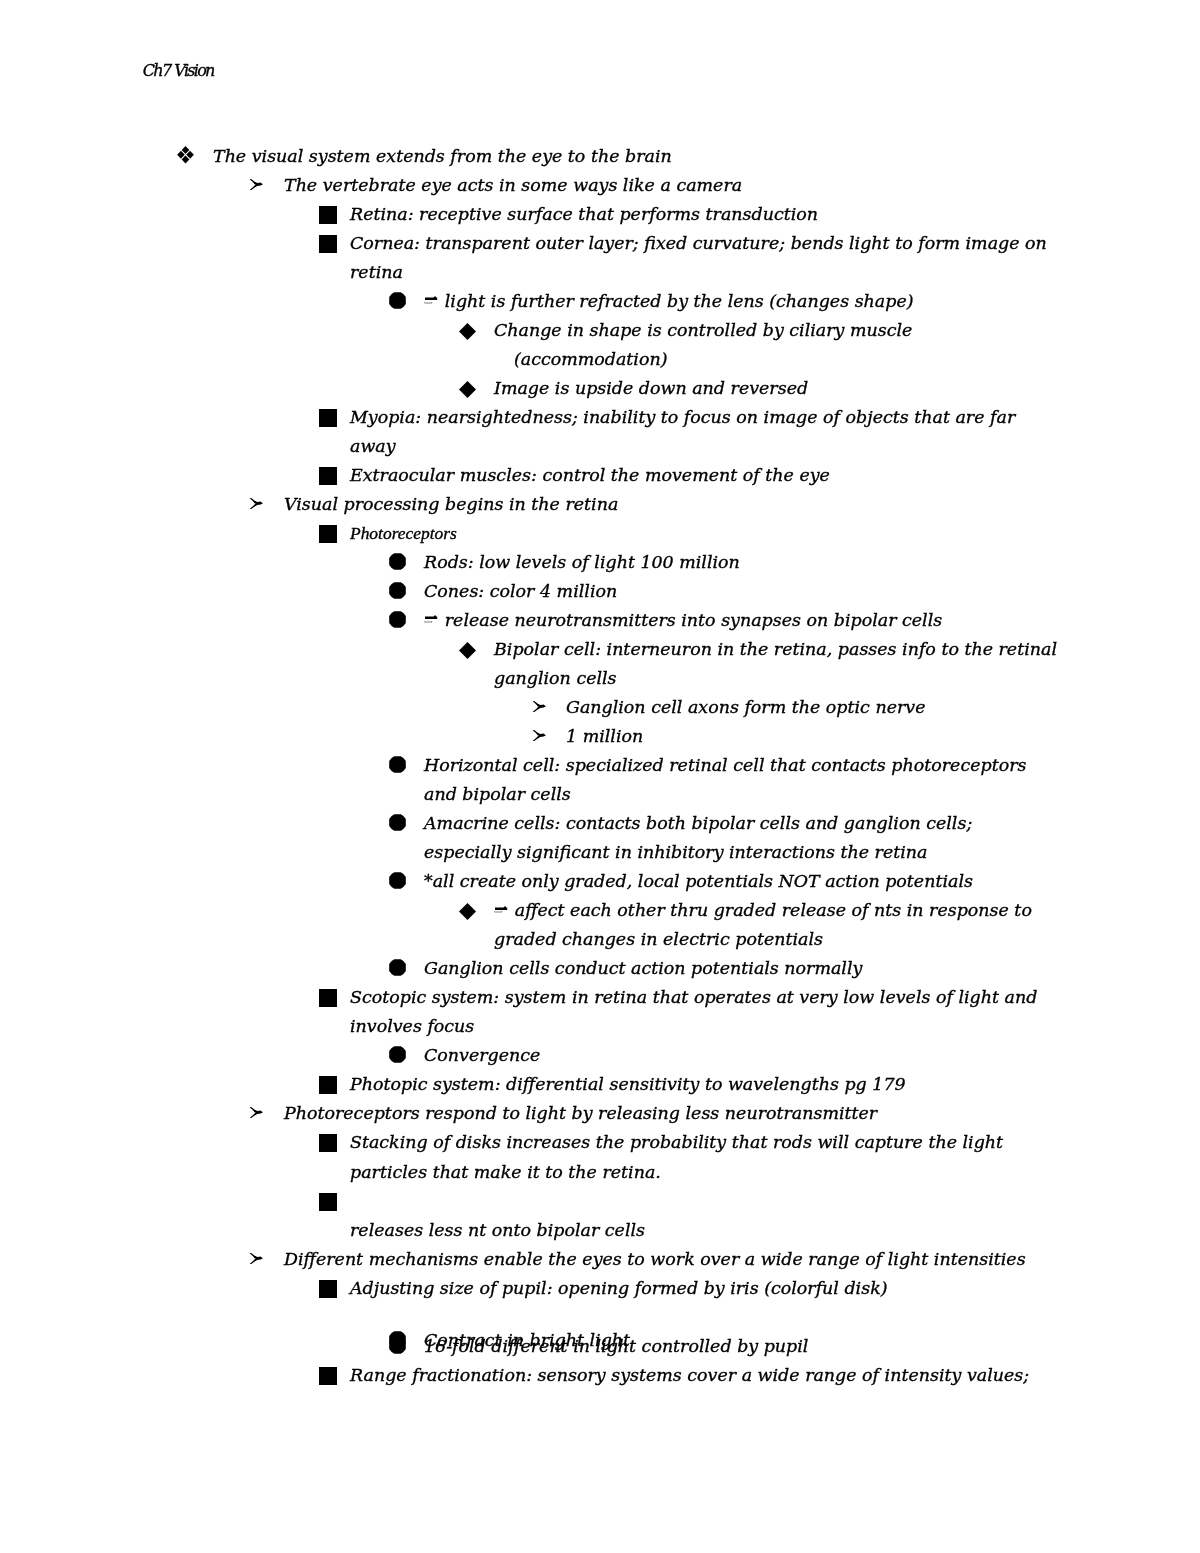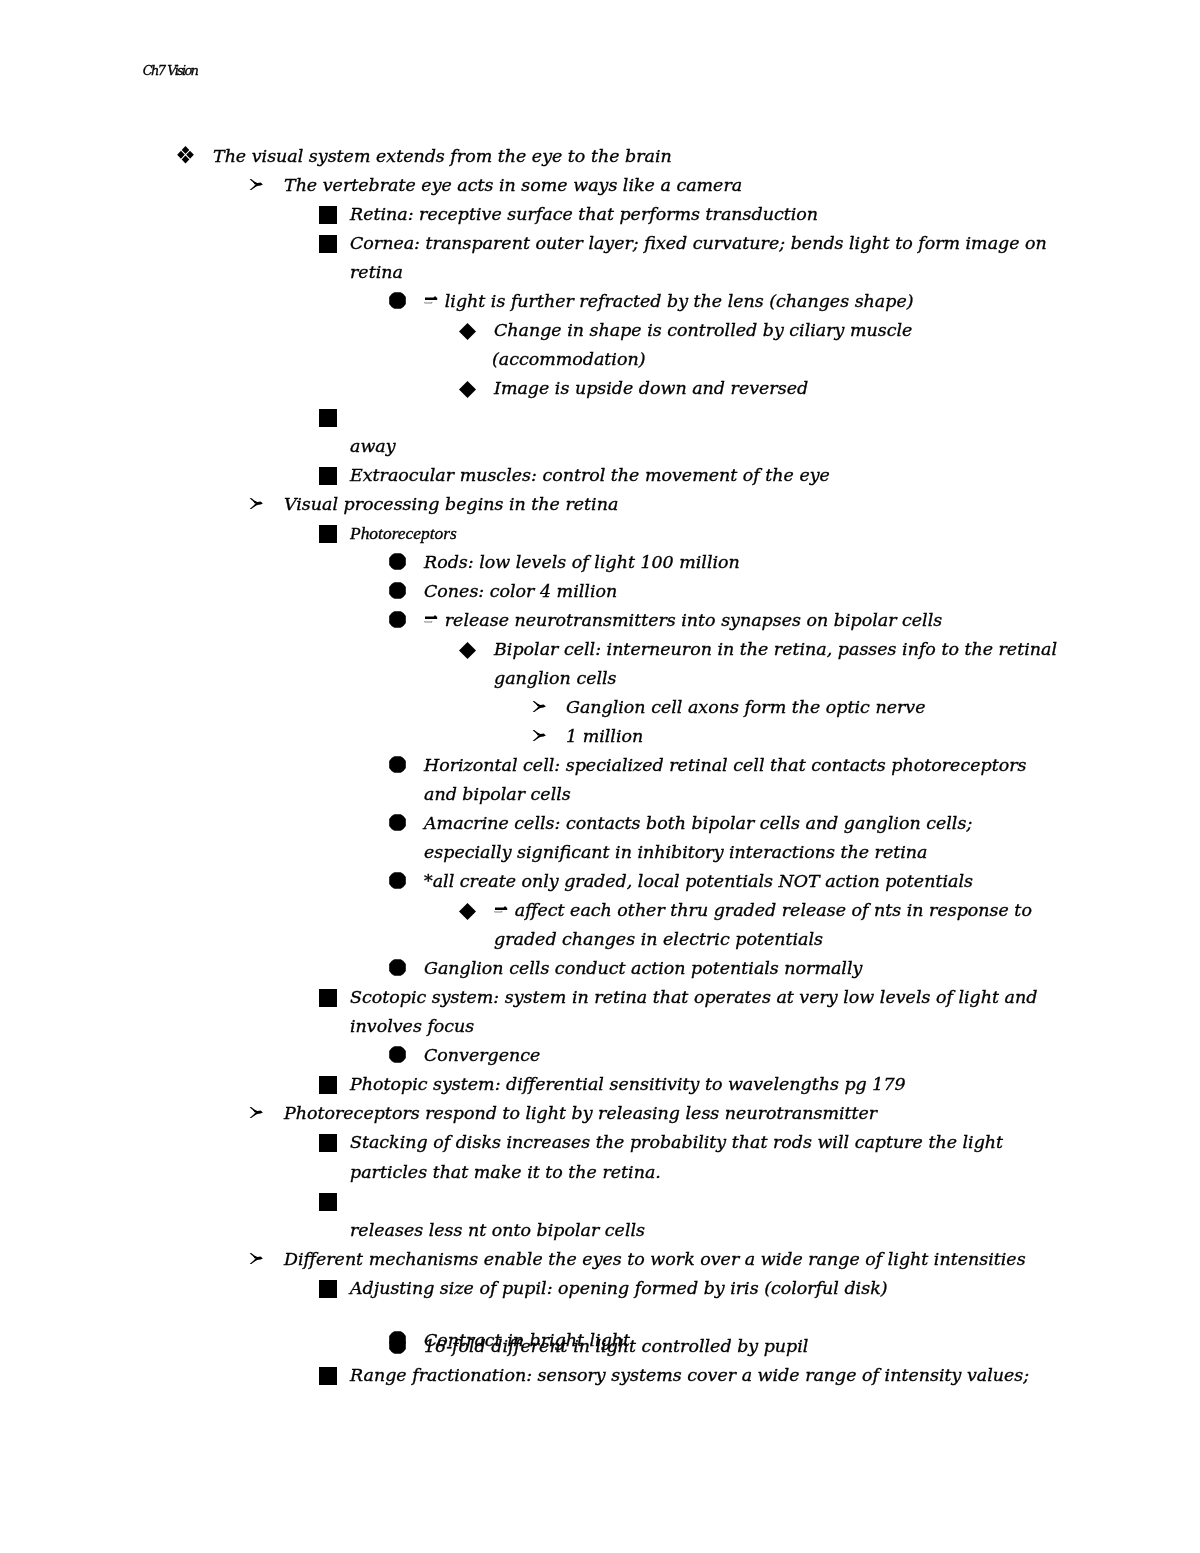--- a/index.html
+++ b/index.html
@@ -7,21 +7,21 @@
   body {
     width:1200px; height:1553px;
     font-family:"DejaVu Serif", serif;
     color:#000000;
     position:relative;
     overflow:hidden;
   }
   .page { position:absolute; left:0; top:0; width:1200px; height:1553px; background:#fff; }
   .doc-title {
     position:absolute; left:142.8px; top:60.2px;
-    font-size:13px; font-style:italic; font-weight:normal; -webkit-text-stroke:0.32px #000; letter-spacing:-1.72px; word-spacing:0.6px;
+    font-size:16px; font-style:italic; font-weight:normal; -webkit-text-stroke:0.32px #000; letter-spacing:-1.72px; word-spacing:0.6px;
     line-height:22px; white-space:nowrap;
   }
   .outline { position:absolute; left:0; top:0; width:1200px; }
   .row { position:absolute; left:0; height:29.02px; }
   .bullet { position:absolute; top:0; display:block; line-height:0; }
   .txt {
     position:absolute; top:0; display:block;
     font-size:17.45px; font-style:italic; line-height:29.02px;
     white-space:pre; -webkit-text-stroke:0.33px #000;
   }
@@ -89,32 +89,33 @@
                 <path d="M0 1.6 L8.6 1.6 L10.1 0 L11.3 1.6 L12.2 1.6 L12.2 4.0 L0 4.0 Z" fill="#000"></path>
               </svg></i></span> light is further refracted by the lens (changes shape)</span>
       </div>
       <div class="row" style="top: 315.92px; width: 1200px;">
         <span class="bullet" style="left: 459px; top: 7.1px;"><svg width="17" height="17" viewBox="0 0 17 17">
             <path d="M8.5 0 L17 8.5 L8.5 17 L0 8.5 Z" fill="#000"></path>
           </svg></span>
         <span class="txt" style="left: 494px;">Change in shape is controlled by ciliary muscle</span>
       </div>
       <div class="row" style="top: 344.94px; width: 1200px;">
-        <span class="txt" style="left: 492px; text-align: center;">(accommodation)</span>
+        <span class="txt" style="left: 514px; text-align: center;">(accommodation)</span>
       </div>
       <div class="row" style="top: 373.96px; width: 1200px;">
         <span class="bullet" style="left: 459px; top: 7.1px;"><svg width="17" height="17" viewBox="0 0 17 17">
             <path d="M8.5 0 L17 8.5 L8.5 17 L0 8.5 Z" fill="#000"></path>
           </svg></span>
         <span class="txt" style="left: 494px;">Image is upside down and reversed</span>
       </div>
       <div class="row" style="top: 402.98px; width: 1200px;">
         <span class="bullet" style="left: 319px; top: 6px;"><svg width="18" height="18" viewBox="0 0 18 18">
             <rect x="0" y="0" width="18" height="18" fill="#000"></rect>
           </svg></span>
+        <span class="txt" style="left: 350px;">Myopia: nearsightedness; inability to focus on image of objects that are far</span>
       </div>
       <div class="row" style="top: 432px; width: 1200px;">
         <span class="txt" style="left: 350px;">away</span>
       </div>
       <div class="row" style="top: 461.02px; width: 1200px;">
         <span class="bullet" style="left: 319px; top: 6px;"><svg width="18" height="18" viewBox="0 0 18 18">
             <rect x="0" y="0" width="18" height="18" fill="#000"></rect>
           </svg></span>
         <span class="txt" style="left: 350px;">Extraocular muscles: control the movement of the eye</span>
       </div>

